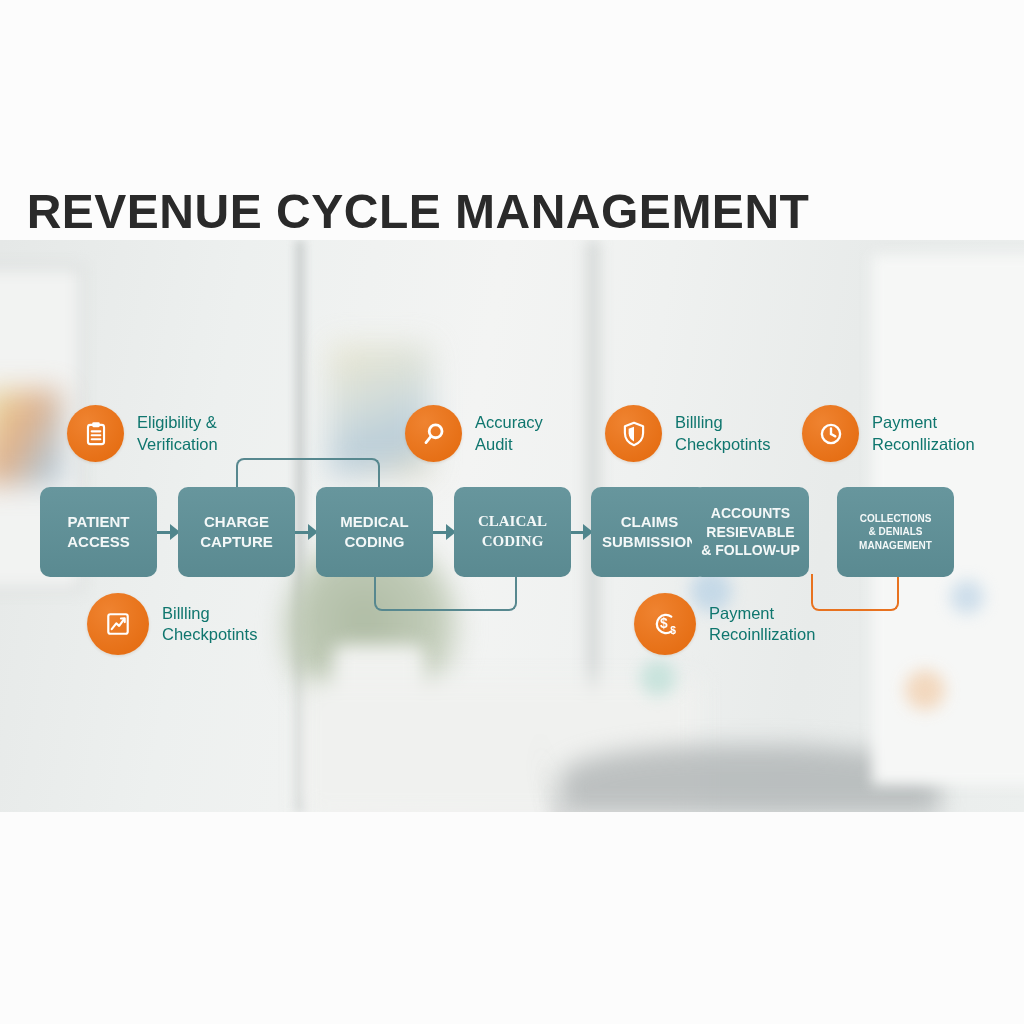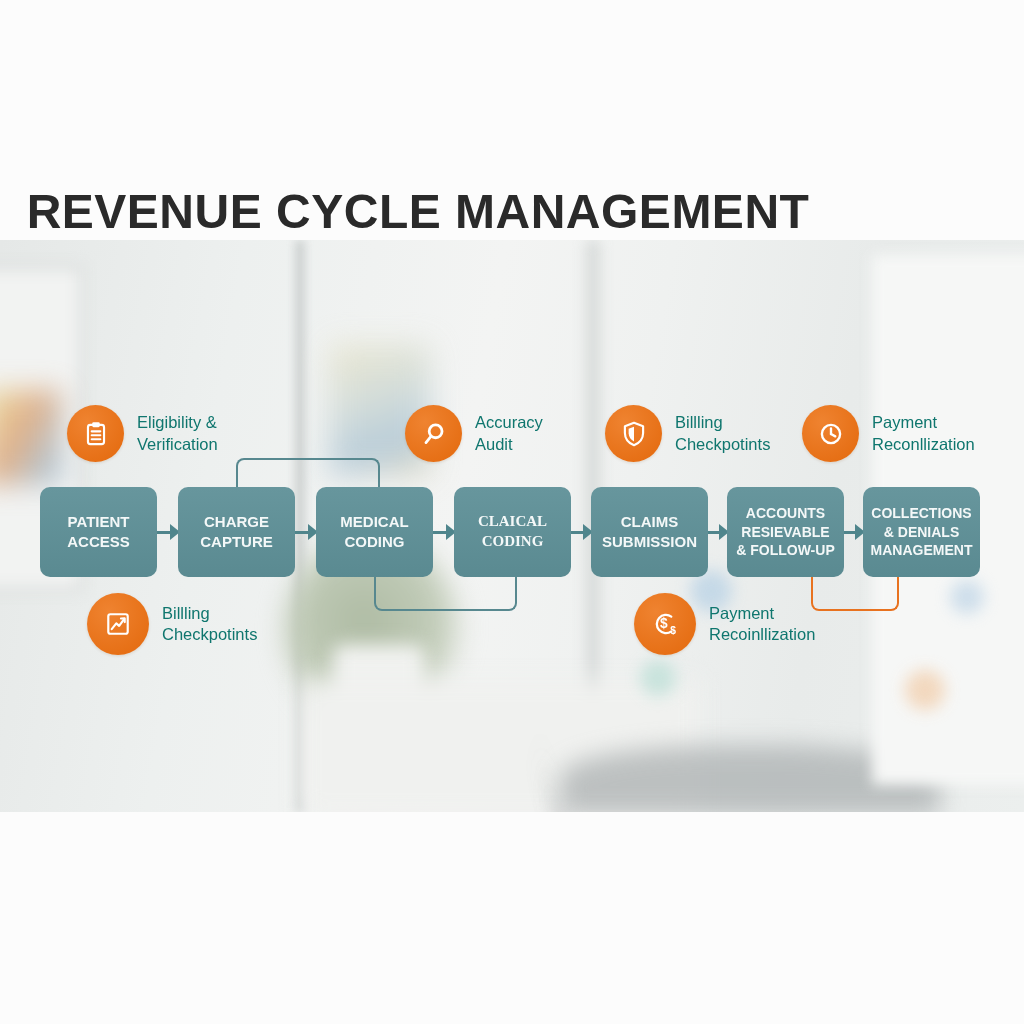--- a/index.html
+++ b/index.html
@@ -79,24 +79,24 @@
   <div class="box ml" style="left:40px;">PATIENT
 ACCESS</div>
   <div class="box ml" style="left:178px;">CHARGE
 CAPTURE</div>
   <div class="box ml" style="left:316px;">MEDICAL
 CODING</div>
   <div class="box ml" style="left:454px;font-family:Liberation Serif, serif;">CLAICAL
 CODING</div>
   <div class="box ml" style="left:591px;">CLAIMS
 SUBMISSION</div>
-  <div class="box ml" style="left:727px;font-size:14px;">ACCOUNTS
+  <div class="box ml" style="left:692px;font-size:14px;">ACCOUNTS
 RESIEVABLE
 &amp; FOLLOW-UP</div>
-  <div class="box ml" style="left:863px;font-size:14px;">COLLECTIONS
+  <div class="box ml" style="left:837px;font-size:10px;">COLLECTIONS
 &amp; DENIALS
 MANAGEMENT</div>
 
   <div class="h-arrow" style="left:156px;width:24px;">
       <div class="shaft"></div>
       <div class="head"></div>
     </div>
   <div class="h-arrow" style="left:294px;width:24px;">
       <div class="shaft"></div>
       <div class="head"></div>

